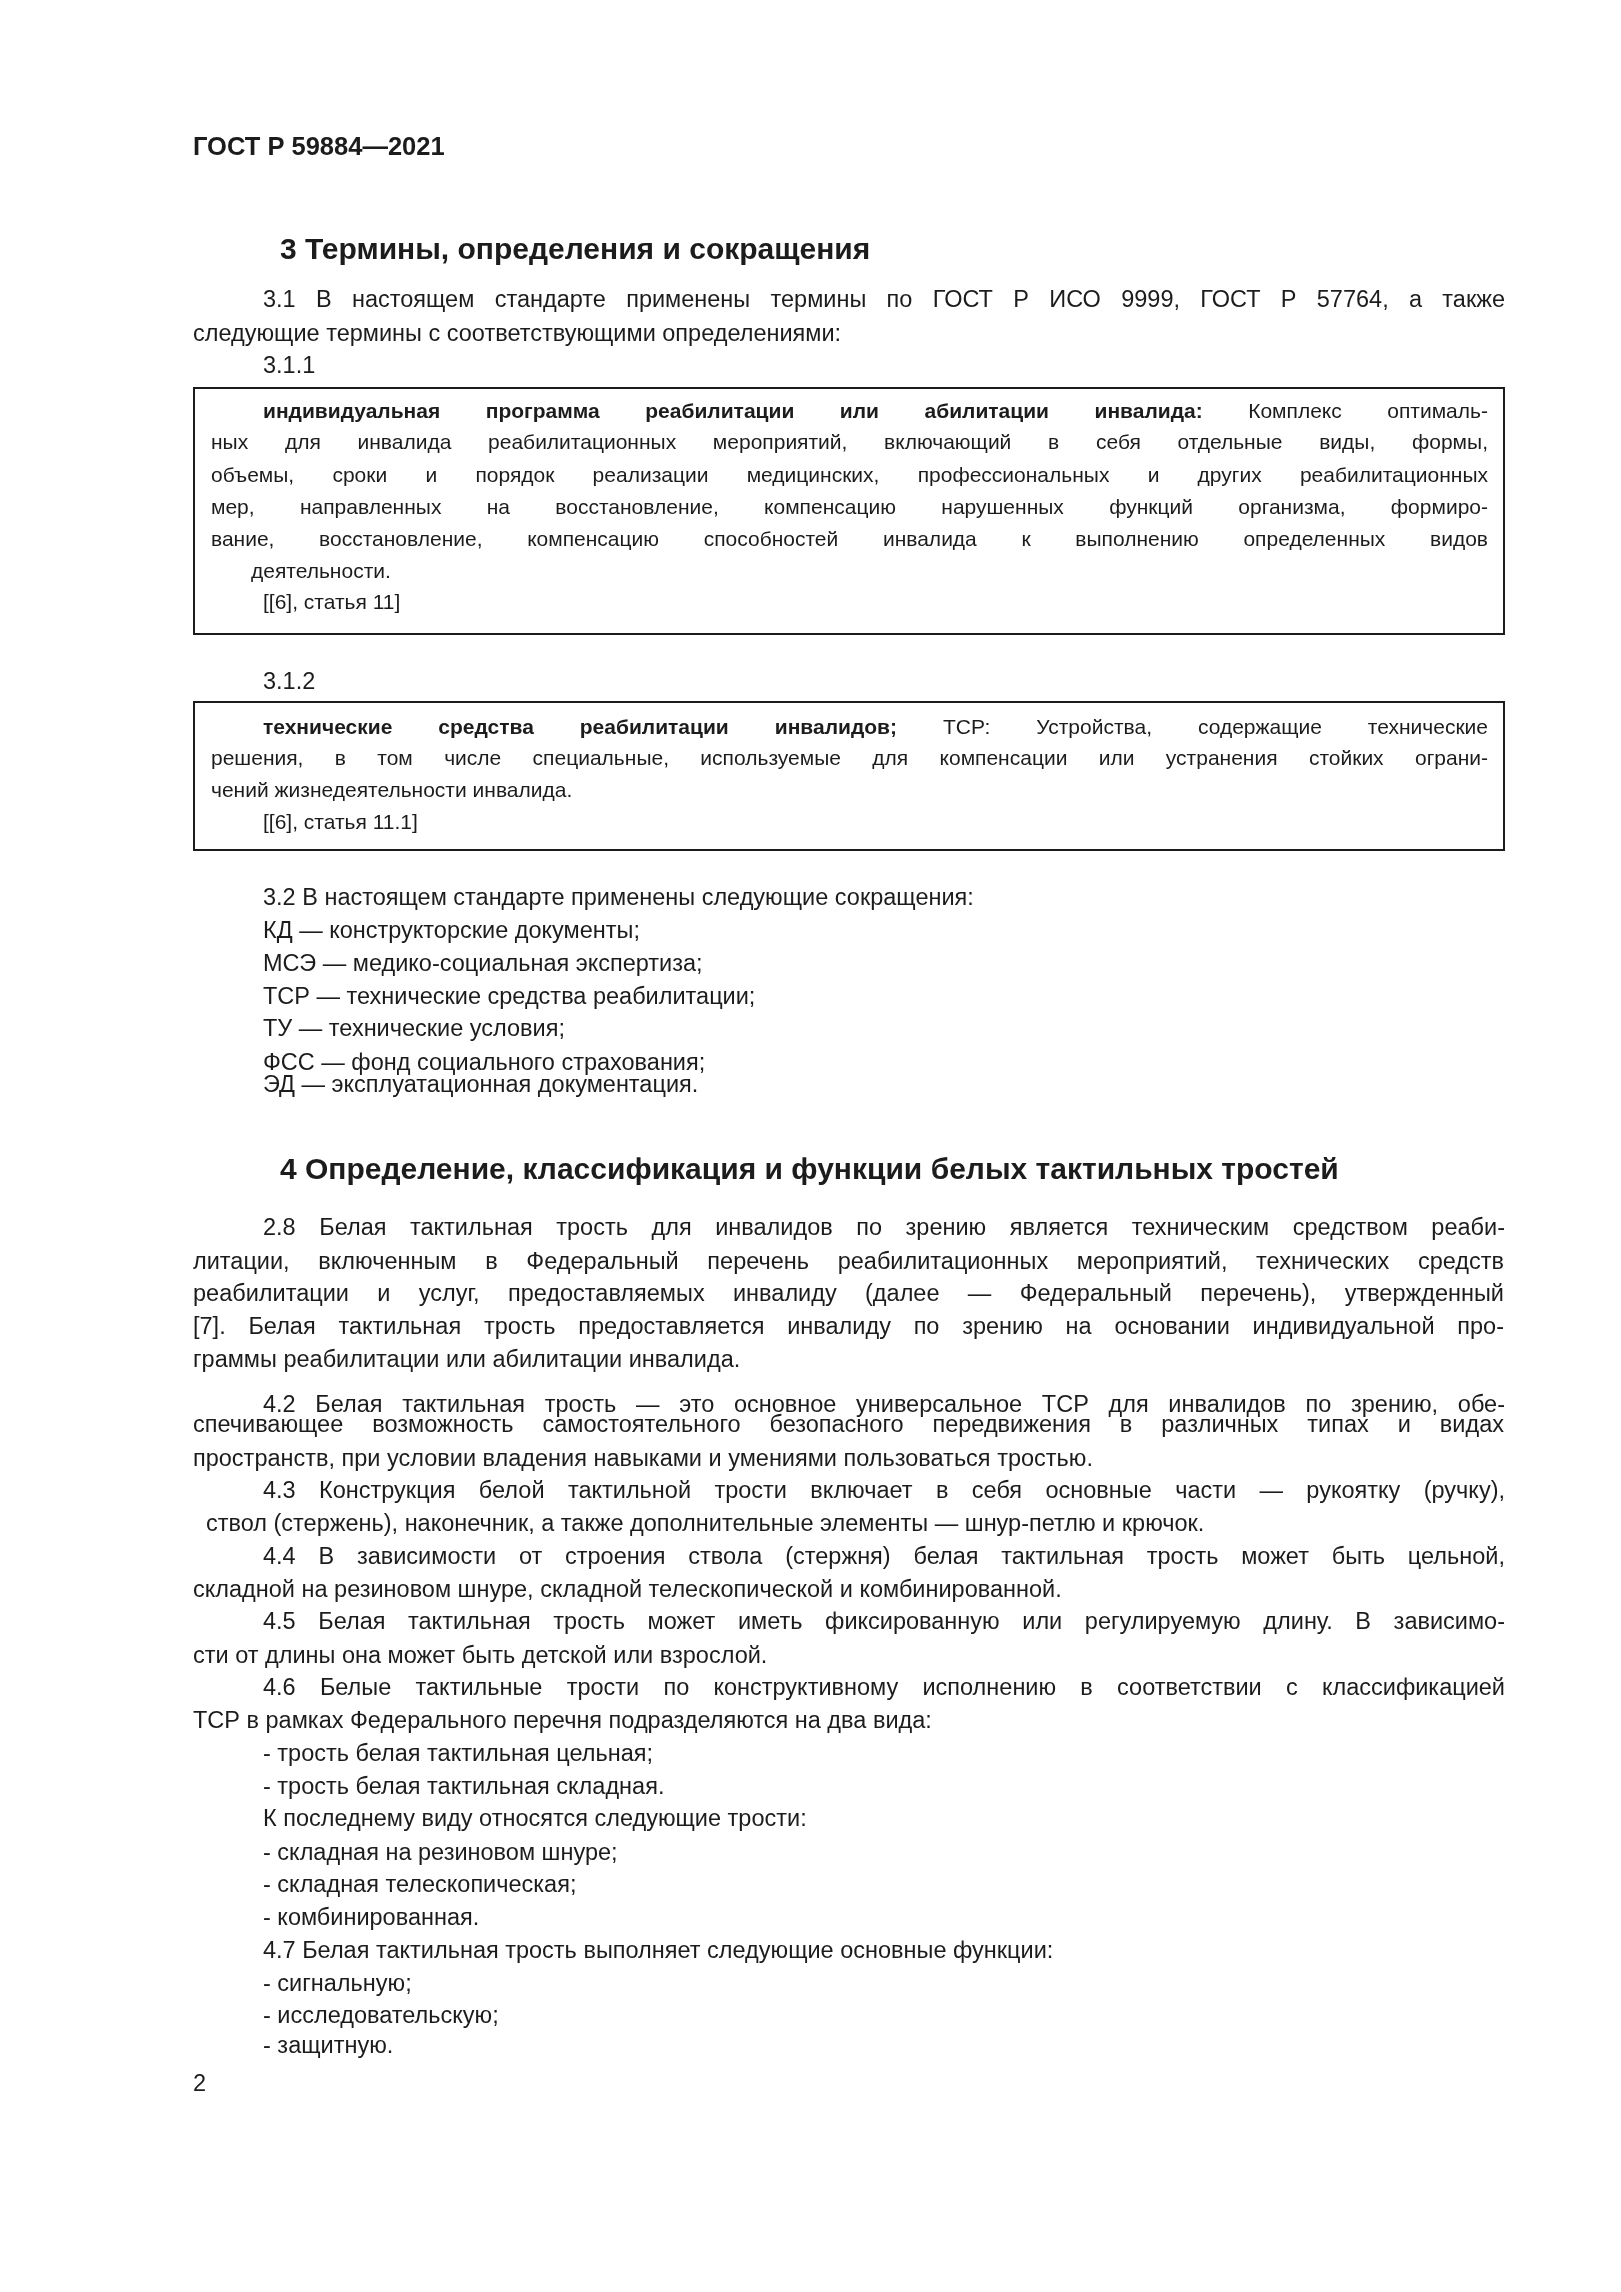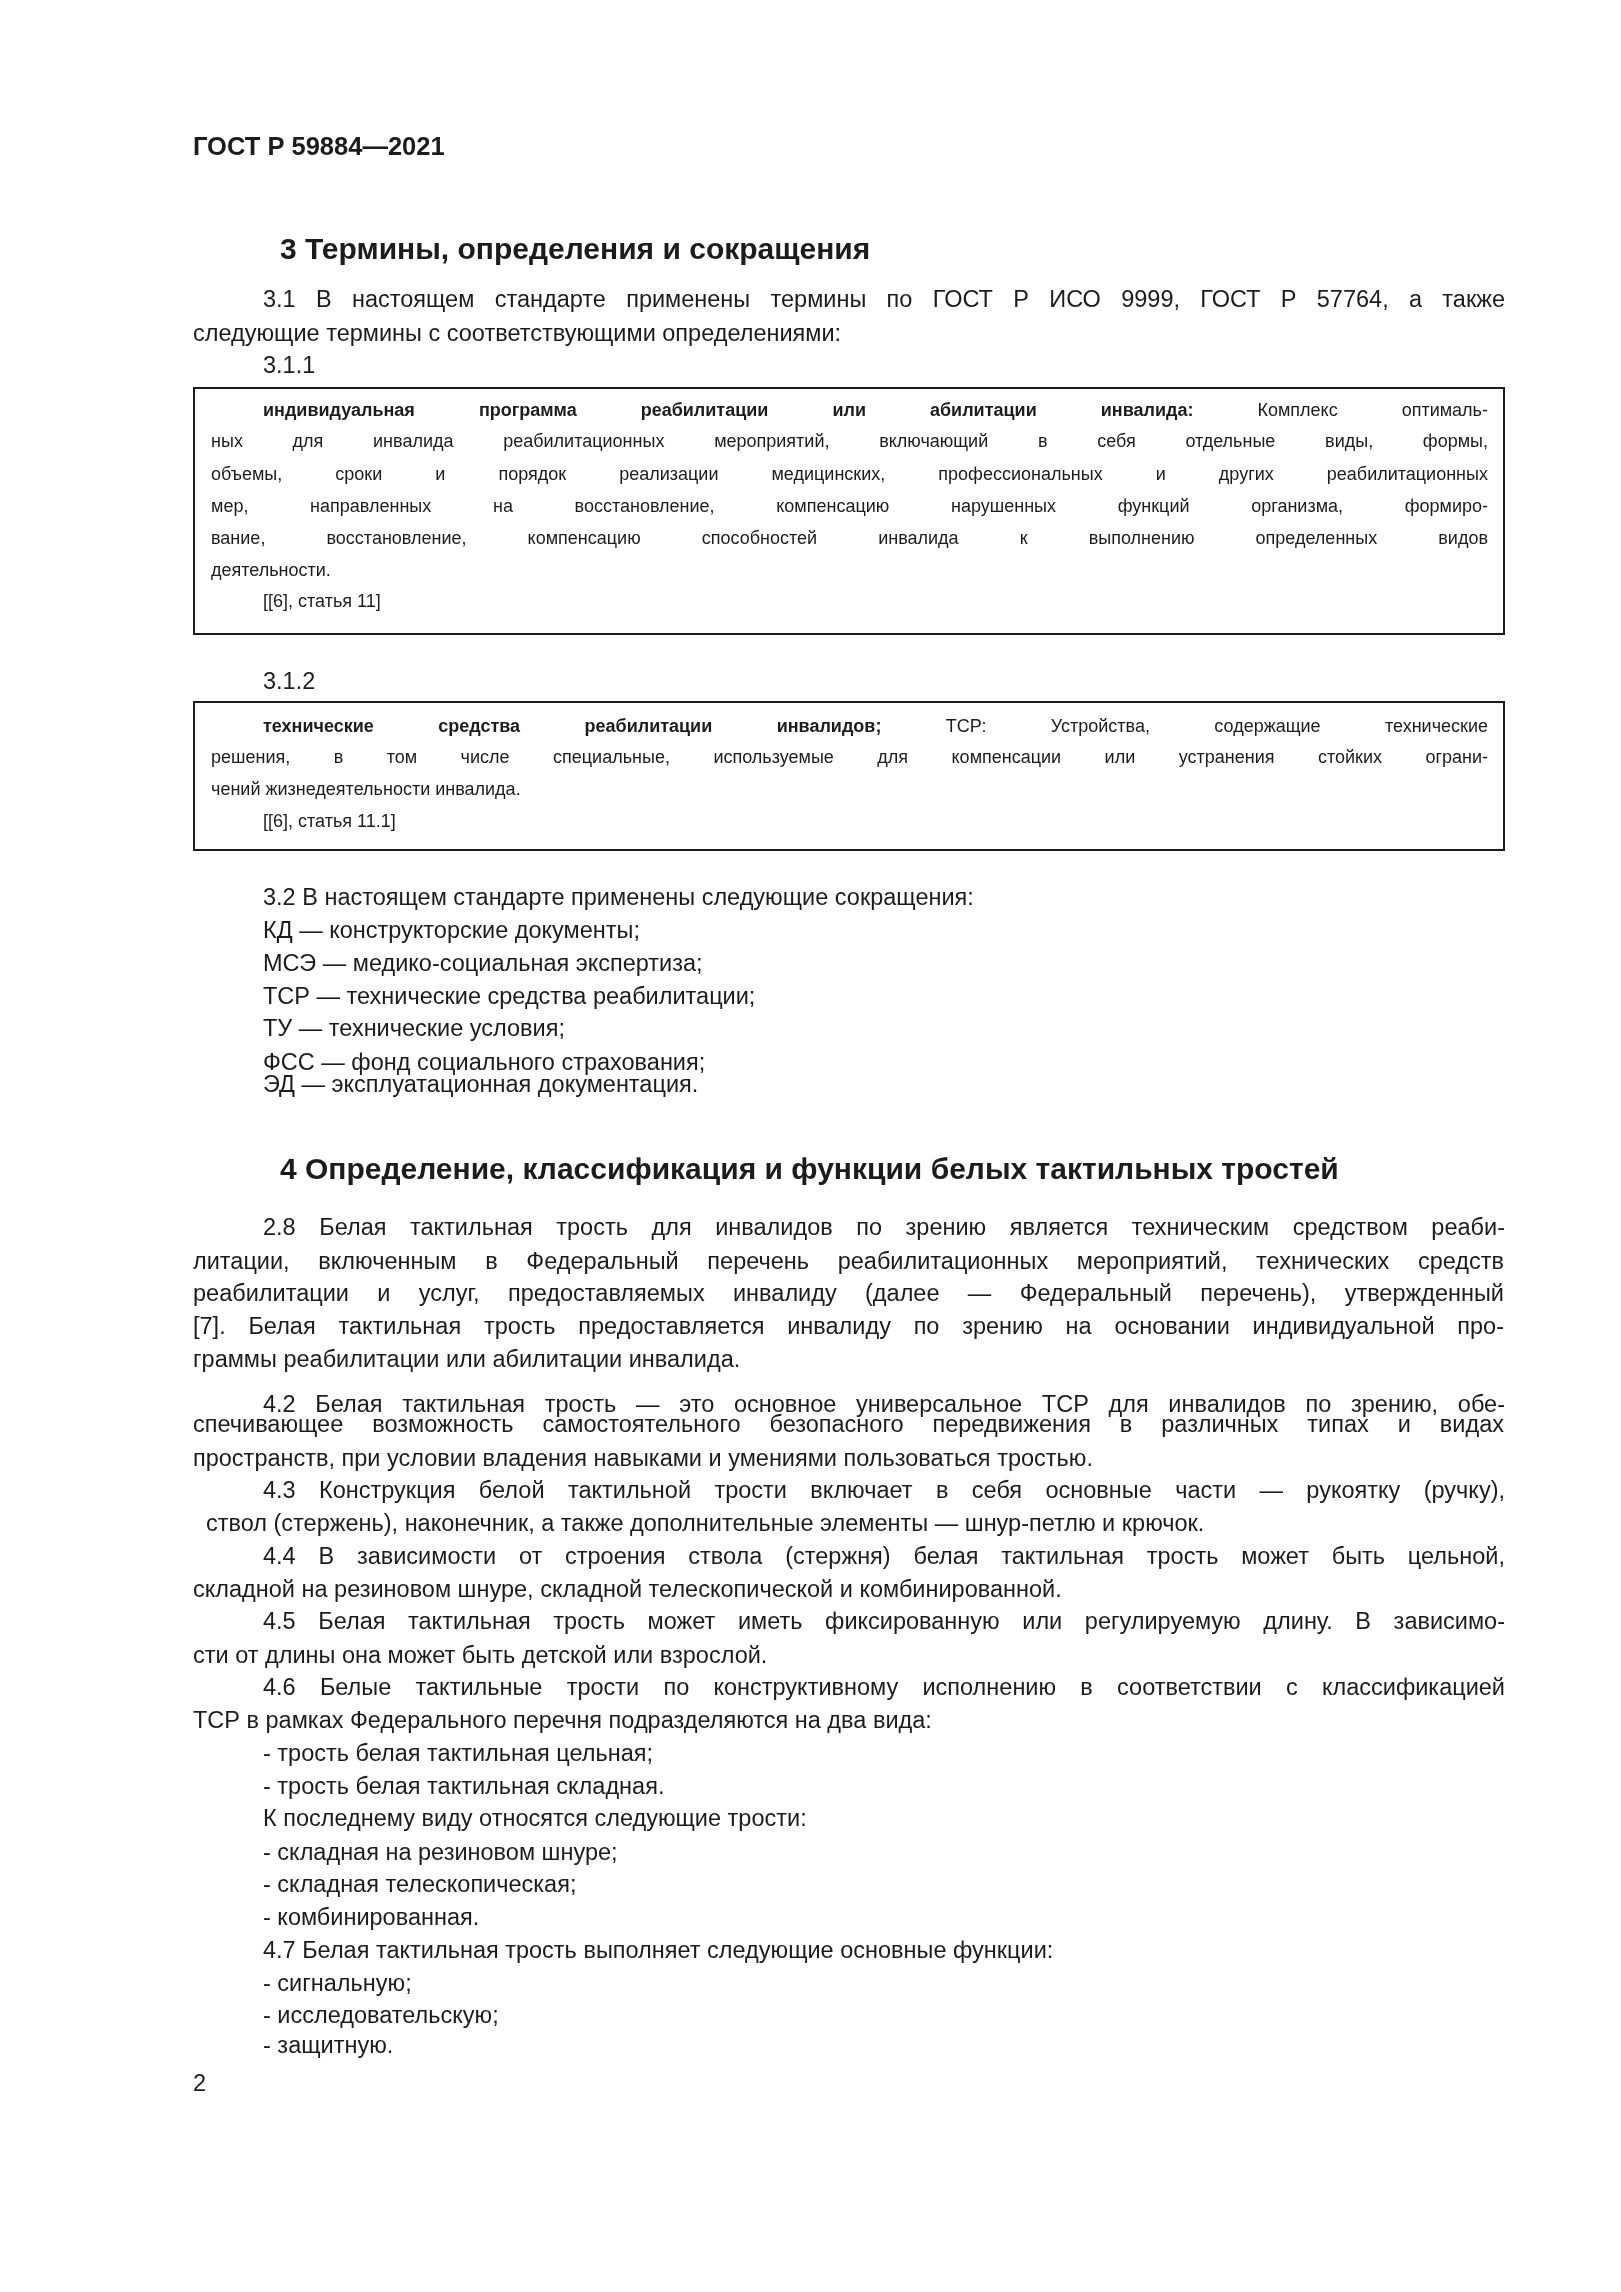--- a/index.html
+++ b/index.html
@@ -5,21 +5,21 @@
   html, body { margin: 0; padding: 0; background: #ffffff; }
   body { width: 1621px; height: 2293px; position: relative; overflow: hidden;
          font-family: "Liberation Sans", sans-serif; color: #1c1c1c; }
   .abs { position: absolute; white-space: nowrap; }
   .doc-id { left: 193px; top: 132px; font-size: 25.5px; font-weight: bold; line-height: 29px; }
   .h1 { left: 280px; font-size: 30px; font-weight: bold; line-height: 35px; }
   .ln { position: absolute; left: 193px; width: 1311px; font-size: 23.5px; line-height: 29px; white-space: nowrap; }
   .ln.j { text-align: justify; text-align-last: justify; }
   .ln.ind { left: 263px; width: 1242px; }
   .box { position: absolute; left: 193px; width: 1308px; border: 2.9px solid #1c1c1c; }
-  .bln { position: absolute; left: 211px; width: 1277px; font-size: 18px; line-height: 29px; white-space: nowrap; }
+  .bln { position: absolute; left: 211px; width: 1277px; font-size: 21px; line-height: 29px; white-space: nowrap; }
   .bln.j { text-align: justify; text-align-last: justify; }
   .bln.ind { left: 263px; width: 1225px; }
   b { font-weight: bold; }
   .pgnum { left: 193px; top: 2069px; font-size: 23.5px; line-height: 29px; }
 </style>
 </head>
 <body>
 
 <div class="abs doc-id">ГОСТ Р 59884—2021</div>
 
@@ -32,21 +32,21 @@
 
 <div class="ln ind" style="top:351px;">3.1.1</div>
 
 <div class="box" style="top:387px; height:244px;"></div>
 <div>
   <div class="bln ind j" style="top:396px;"><b>индивидуальная программа реабилитации или абилитации инвалида:</b><span> Комплекс оптималь-</span></div>
   <div class="bln j" style="top:427px;">ных для инвалида реабилитационных мероприятий, включающий в себя отдельные виды, формы,</div>
   <div class="bln j" style="top:460px;">объемы, сроки и порядок реализации медицинских, профессиональных и других реабилитационных</div>
   <div class="bln j" style="top:492px;">мер, направленных на восстановление, компенсацию нарушенных функций организма, формиро-</div>
   <div class="bln j" style="top:524px;">вание, восстановление, компенсацию способностей инвалида к выполнению определенных видов</div>
-  <div class="bln" style="top:556px;">деятельности.</div>
+  <div class="bln" style="top:556px;margin-left:40px;">деятельности.</div>
   <div class="bln ind" style="top:587px;">[[6], статья 11]</div>
 </div>
 
 <div class="ln ind" style="top:667px;">3.1.2</div>
 
 <div class="box" style="top:701px; height:146px;"></div>
 <div>
   <div class="bln ind j" style="top:712px;"><b>технические средства реабилитации инвалидов;</b><span> ТСР: Устройства, содержащие технические</span></div>
   <div class="bln j" style="top:743px;">решения, в том числе специальные, используемые для компенсации или устранения стойких ограни-</div>
   <div class="bln" style="top:775px;">чений жизнедеятельности инвалида.</div>

